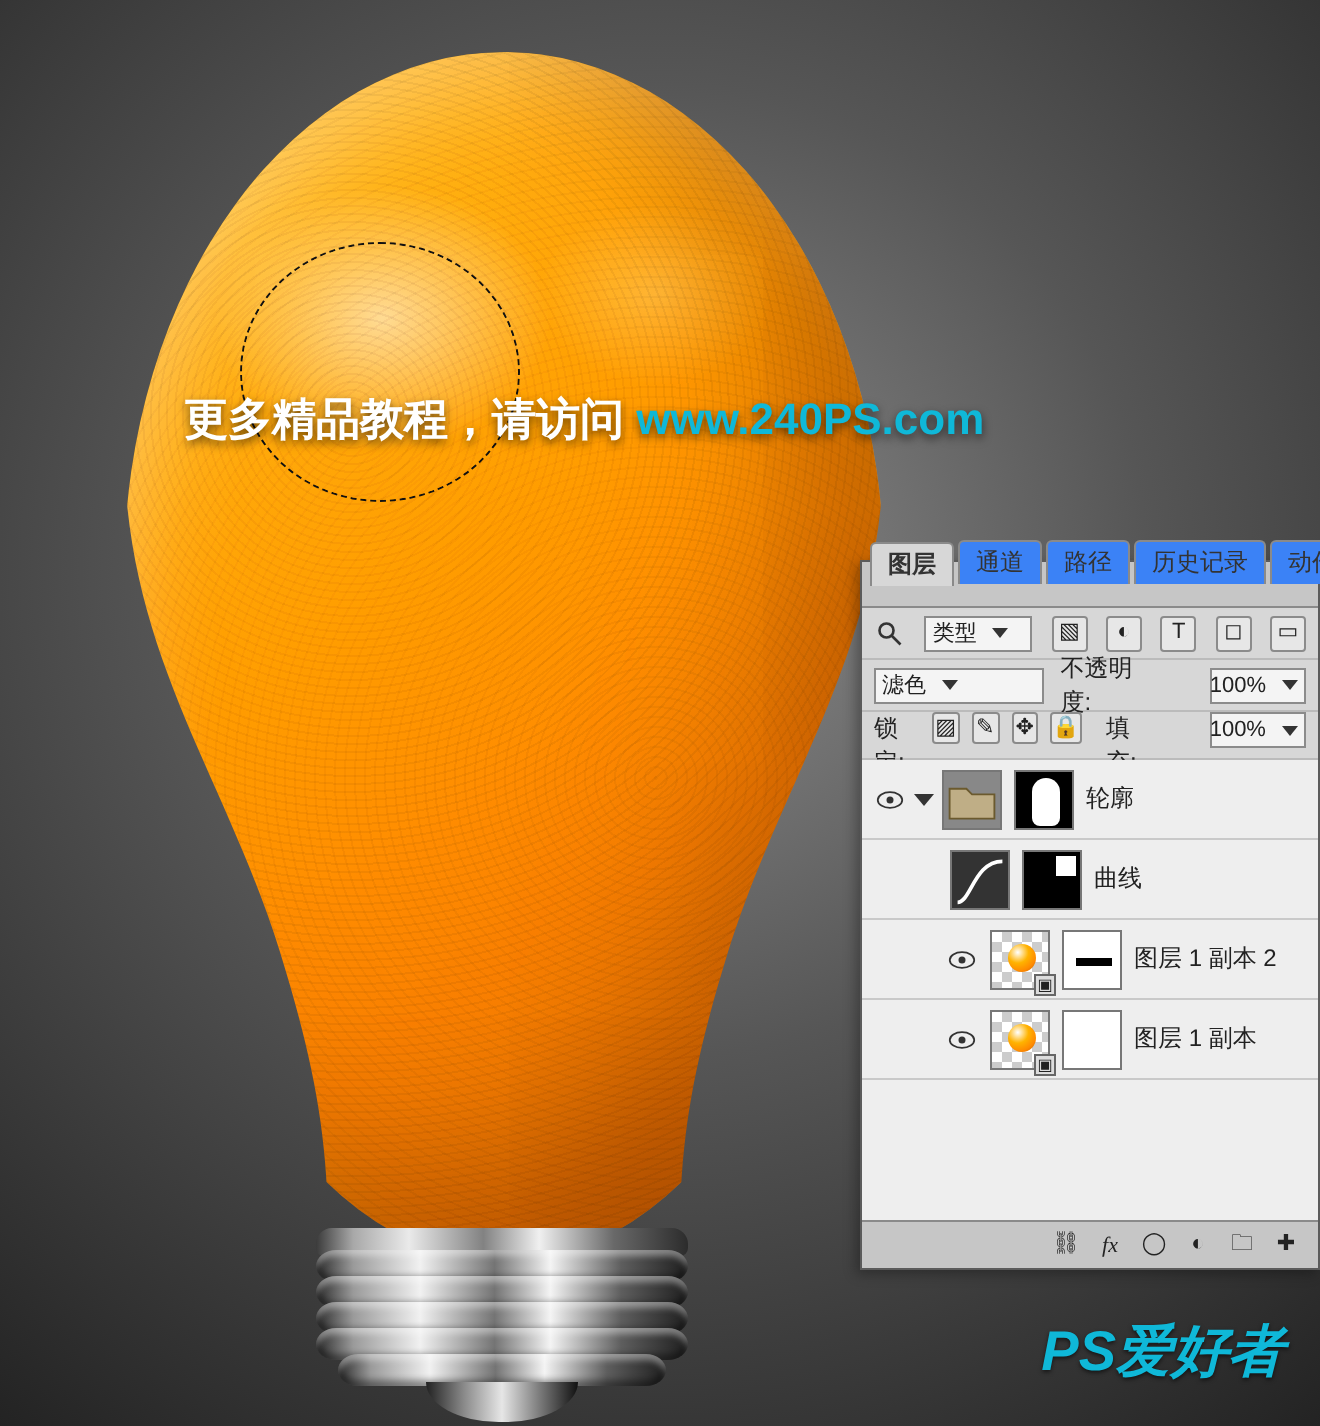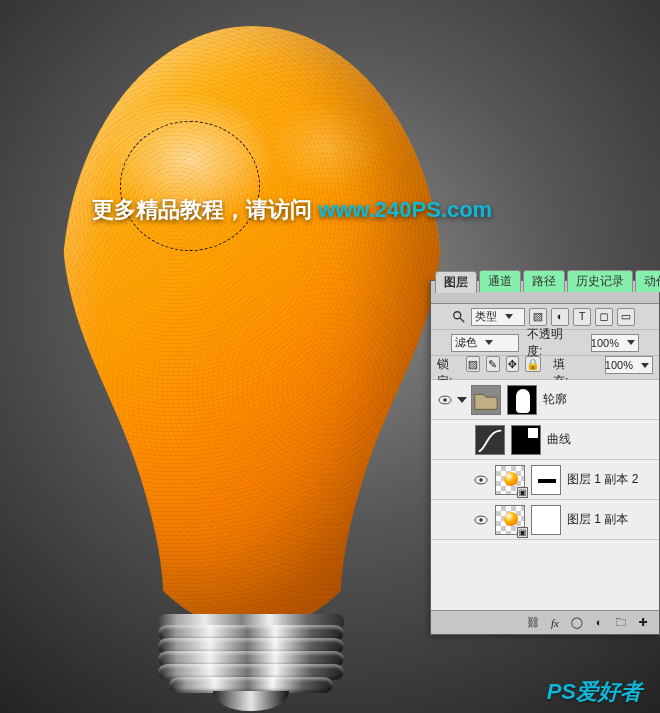--- a/index.html
+++ b/index.html
@@ -17,22 +17,22 @@
     pointer-events:none;
   }
   .overlay-text{
     position:absolute; left:92px; top:195px;
     font-size:22px; font-weight:700; color:#fff;
     text-shadow:0 2px 5px rgba(0,0,0,.6);
     white-space:nowrap;
   }
   .overlay-text .url{color:#0fb8d8;}
   .watermark{
-    position:absolute;right:18px;bottom:6px;
-    font-size:22px;font-weight:bold;font-style:italic;
+    position:absolute;right:18px;bottom:18px;
+    font-size:28px;font-weight:bold;font-style:italic;
     color:#0fb8d8;text-shadow:0 1px 2px rgba(0,0,0,.6);
   }
 
   
   .bulbwrap{position:absolute;left:62px;top:26px;width:380px;height:670px;}
   .bulb-glass{
     position:absolute;left:0;top:0;right:0;
     width:380px;height:605px;
     background:
       radial-gradient(ellipse 140px 110px at 34% 22%, rgba(255,255,255,.55), rgba(255,255,255,0) 60%),
@@ -91,26 +91,26 @@
     box-shadow:-2px 2px 6px rgba(0,0,0,.3);
     display:flex;flex-direction:column;
   }
   .panel .tabs{
     display:flex;align-items:flex-end;height:22px;
     background:#c6c6c6;border-bottom:1px solid #8a8a8a;
     gap:2px;padding:11px 4px;
   }
   .panel .tab{
     padding:2px 8px;border:1px solid #8a8a8a;border-bottom:none;
-    border-radius:3px 3px 0 0;background:#86efac;color:#333;
+    border-radius:3px 3px 0 0;background:#3b82f6;color:#333;
     white-space:nowrap;
   }
   .panel .tab.active{background:#d7d7d7;font-weight:bold;position:relative;top:1px;}
 
-  .row{display:flex;align-items:center;height:26px;border-bottom:1px solid #bbb;padding:0 20px;gap:4px;}
+  .row{display:flex;align-items:center;height:26px;border-bottom:1px solid #bbb;padding:0 6px;gap:4px;justify-content:space-between;}
   .ico, .miniico{
     display:inline-flex;align-items:center;justify-content:center;
     width:18px;height:18px;border:1px solid #8b8b8b;border-radius:2px;
     background:#e7e7e7;font-size:11px;line-height:1;
   }
   .miniico{border:none;background:none;width:16px;}
   .sel{
     height:18px;border:1px solid #8b8b8b;background:#f4f4f4;font-size:11px;padding:0 3px;
     display:inline-flex;align-items:center;gap:4px;
   }

